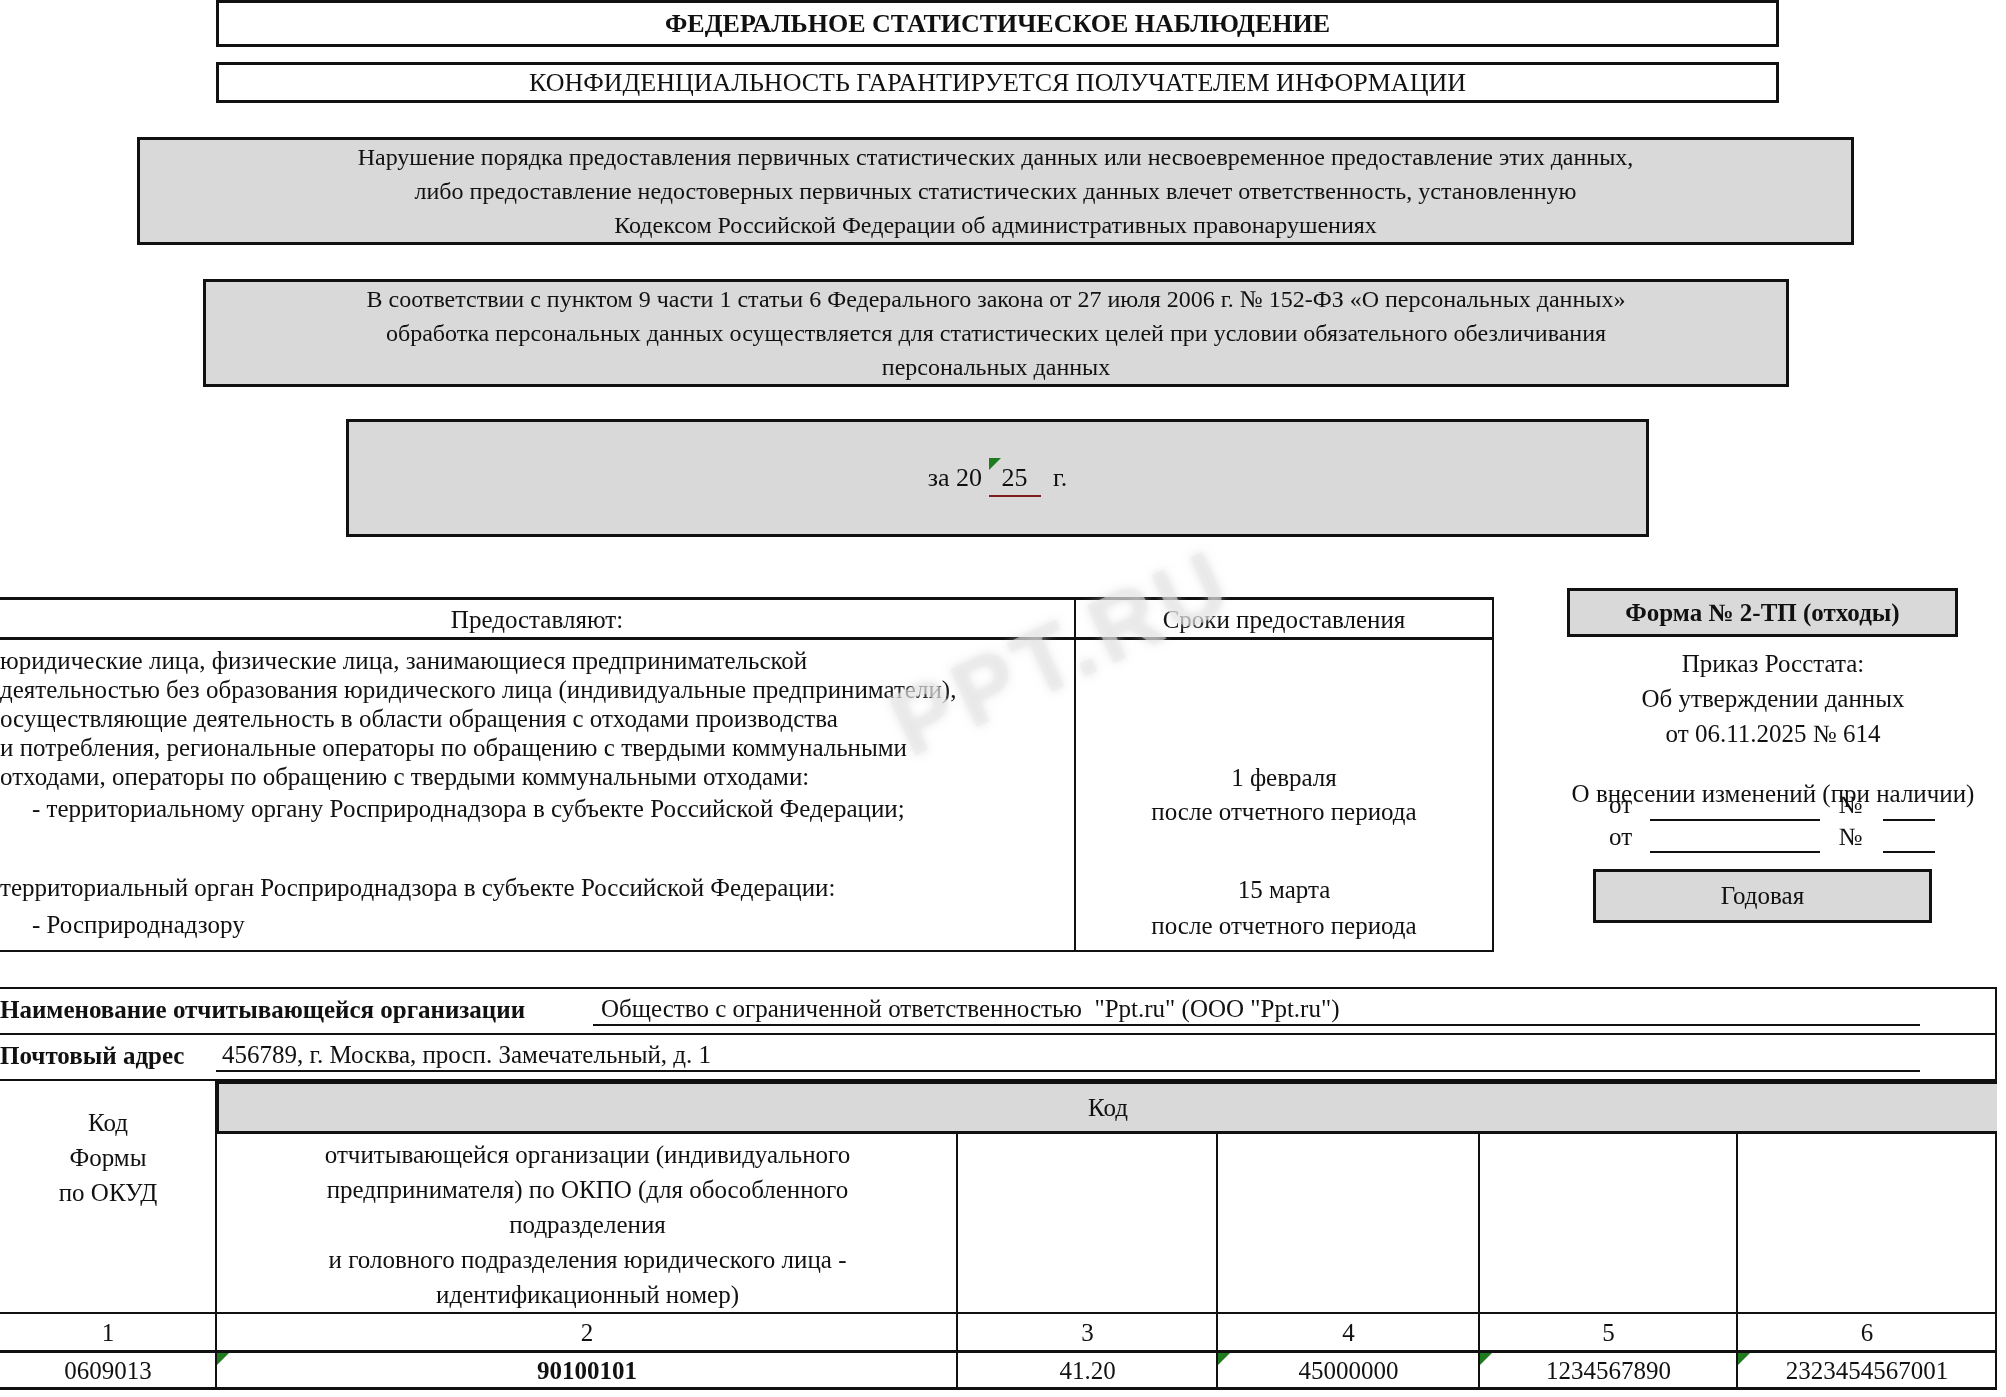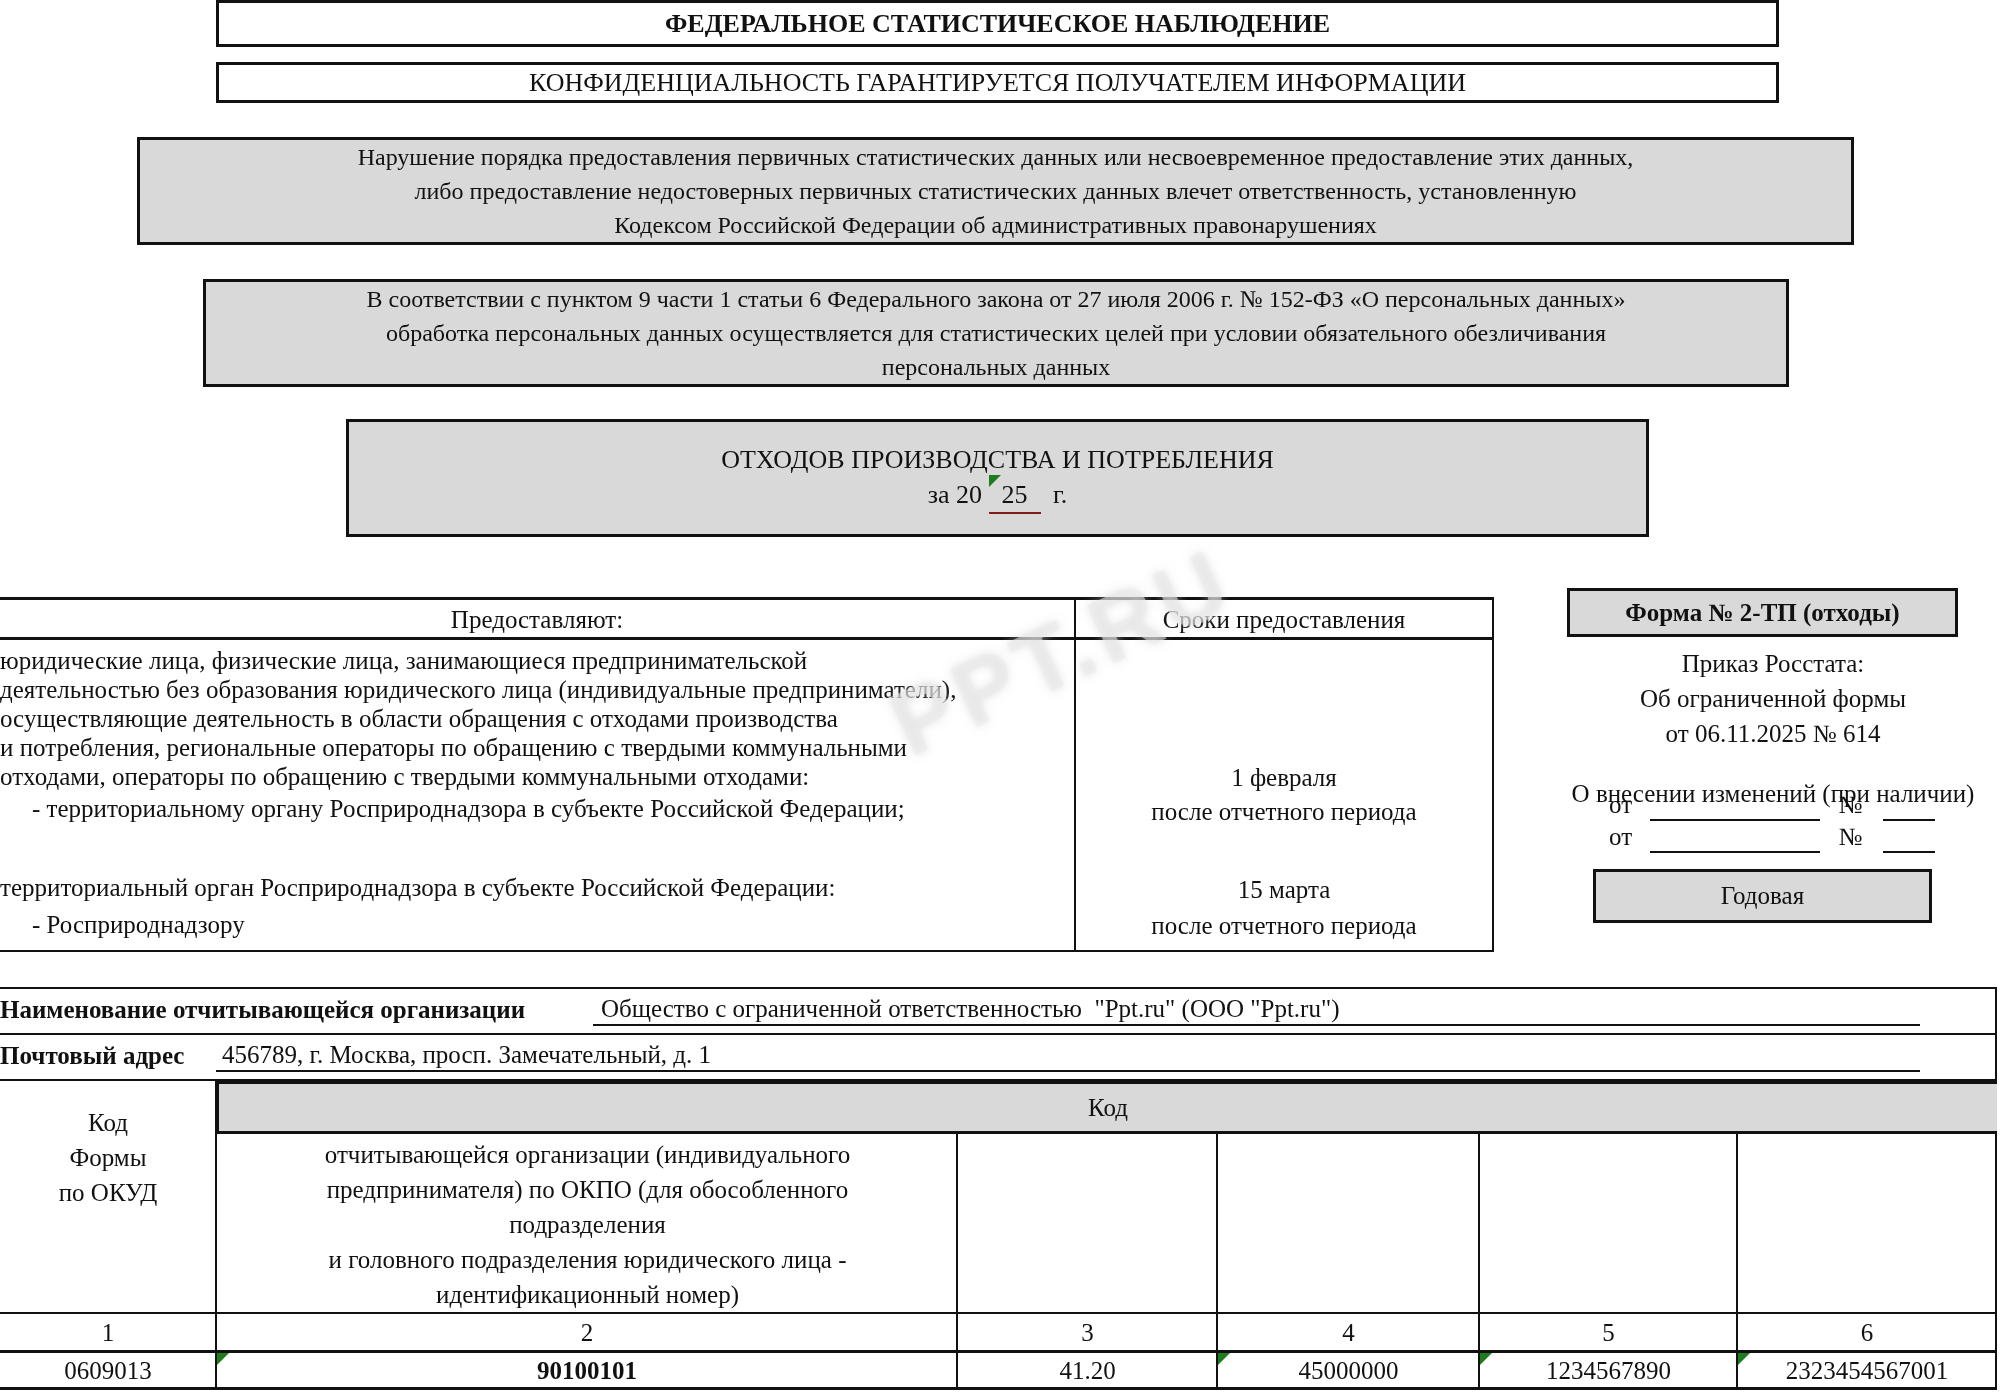--- a/index.html
+++ b/index.html
@@ -50,21 +50,20 @@
   <div>Кодексом Российской Федерации об административных правонарушениях</div>
 </div>
 
 <div class="abs box gray t24" style="left:203px;top:279px;width:1586px;height:108px;">
   <div>В соответствии с пунктом 9 части 1 статьи 6 Федерального закона от 27 июля 2006 г. № 152-ФЗ «О персональных данных»</div>
   <div>обработка персональных данных осуществляется для статистических целей при условии обязательного обезличивания</div>
   <div>персональных данных</div>
 </div>
 
 <div class="abs box gray t26" style="left:346px;top:419px;width:1303px;height:118px;">
-  <div>ОТХОДОВ ПРОИЗВОДСТВА И ПОТРЕБЛЕНИЯ</div>
   <div>
     <span>за 20</span>
     <span class="underline-year">
       <span class="green-tri" style="left:0;top:-2px;"></span>
       <span>25</span>
     </span>
     <span style="margin-left:6px;">г.</span>
   </div>
 </div>
 
@@ -89,21 +88,21 @@
   <div class="ctext" style="left:1076px;width:416px;top:272px;">15 марта</div>
   <div class="ctext" style="left:1076px;width:416px;top:308px;">после отчетного периода</div>
 </div>
 
 <div class="watermark">PPT.RU</div>
 
 <div class="abs box gray bold" style="left:1567px;top:588px;width:391px;height:49px;font-size:25px;">
   <span>Форма № 2-ТП (отходы)</span>
 </div>
 <div class="rline" style="top:646px;">Приказ Росстата:</div>
-<div class="rline" style="top:681px;">Об ограниченной формы</div>
+<div class="rline" style="top:681px;">Об утверждении данных</div>
 <div class="rline" style="top:716px;">от 06.11.2025 № 614</div>
 <div class="rline" style="top:776px;text-align:center;">О внесении изменений (при наличии)</div>
 
 <div class="abs" style="left:1609px;top:789px;font-size:25px;line-height:32px;white-space:nowrap;">
   <span>от</span>
   <span class="fill" style="width:170px;margin-left:12px;"></span>
   <span style="margin-left:12px;">№</span>
   <span class="fill" style="width:52px;margin-left:14px;"></span>
 </div>
 <div class="abs" style="left:1609px;top:821px;font-size:25px;line-height:32px;white-space:nowrap;">

